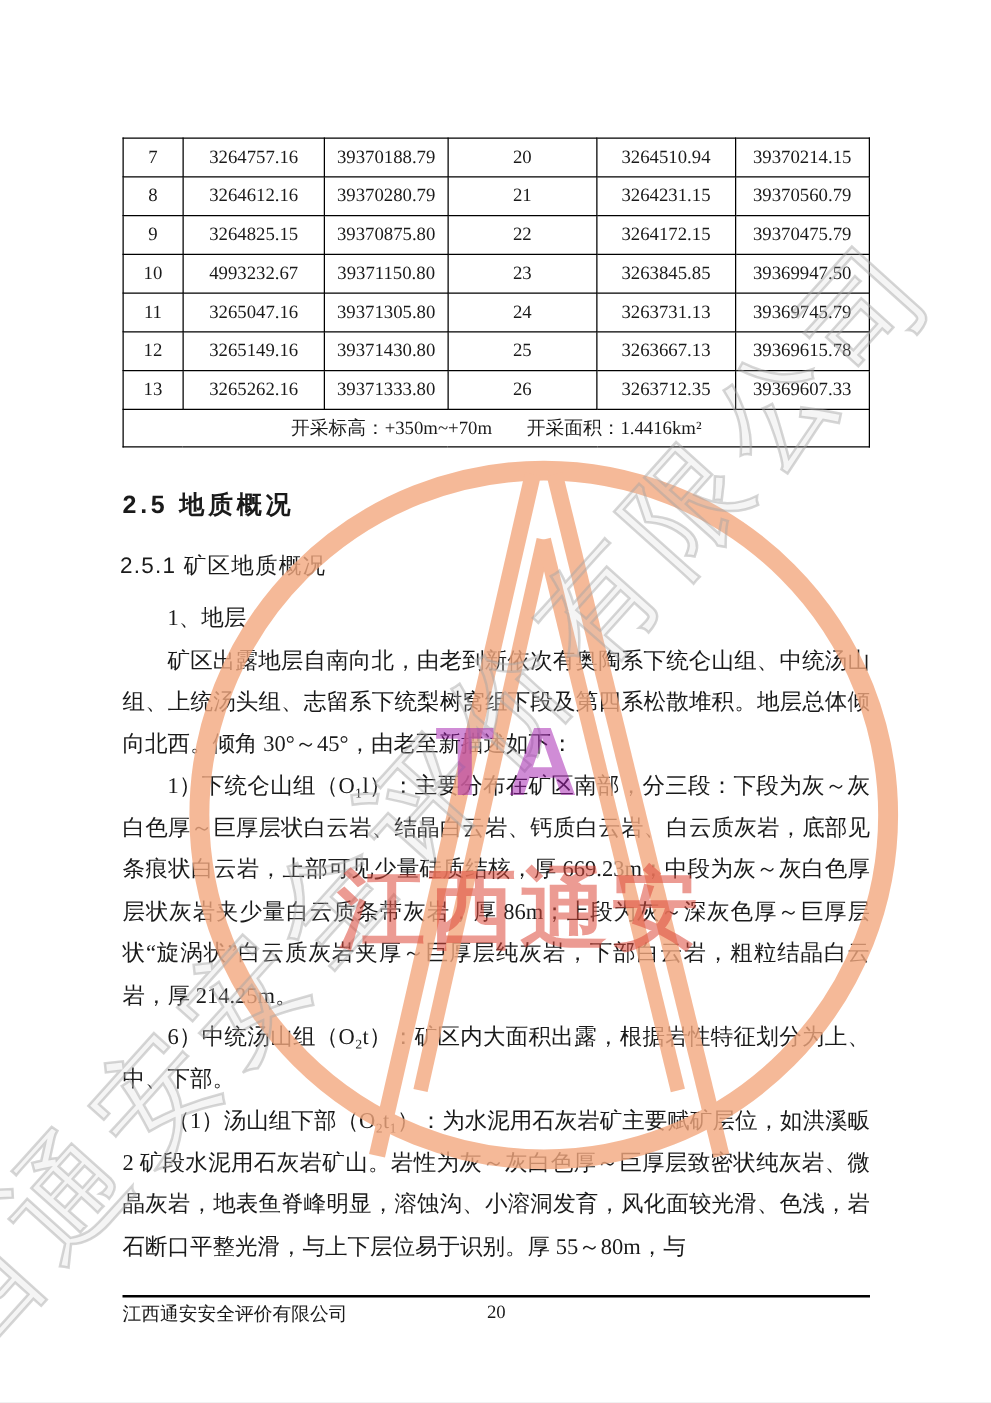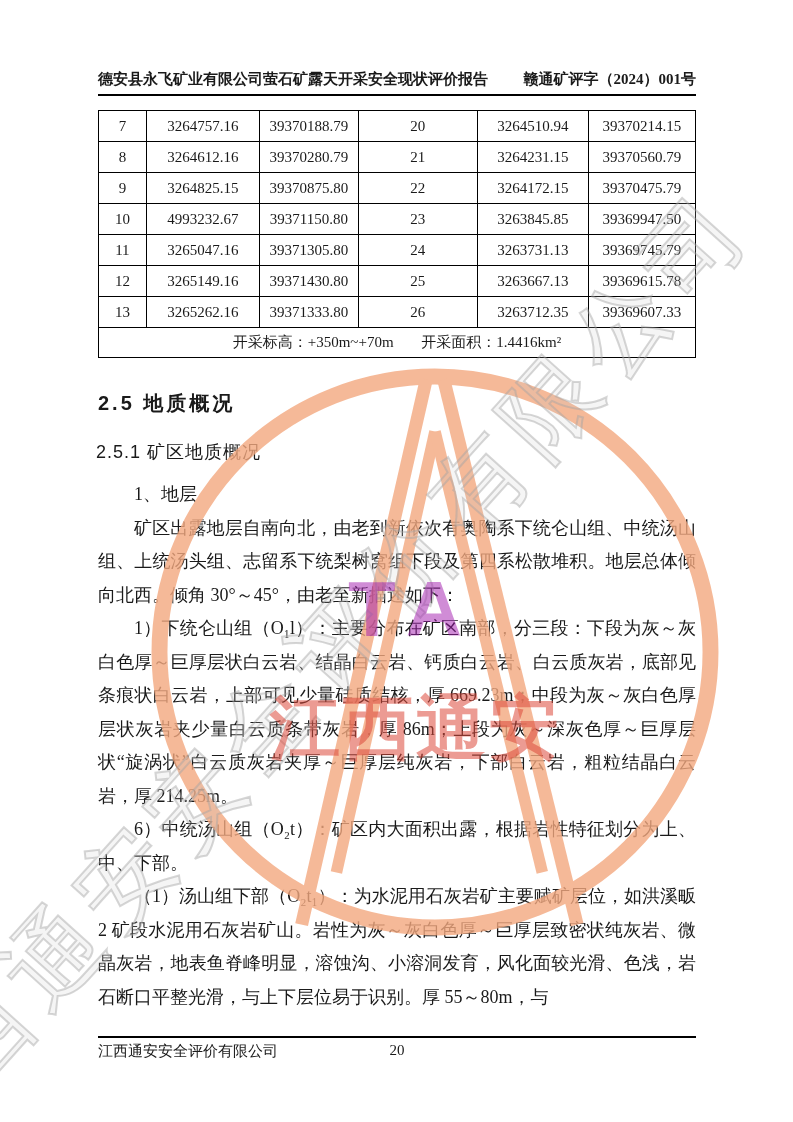--- a/index.html
+++ b/index.html
@@ -80,24 +80,20 @@
     font-size:70px; line-height:74px; font-weight:bold; letter-spacing:3px;
     font-family:"Liberation Serif","DejaVu Serif",serif;
     color:#dd4a3c; opacity:0.55; white-space:nowrap;margin-left:10px;
   }
 </style>
 </head>
 <body>
 
 <div class="page">
 
-  <div class="header">
-    <span>德安县永飞矿业有限公司萤石矿露天开采安全现状评价报告</span>
-    <span>赣通矿评字（2024）001号</span>
-  </div>
 
   <table class="coord-table">
     <colgroup>
       <col style="width:8%">
         <col style="width:19%">
         <col style="width:16.5%">
       <col style="width:20%">
         <col style="width:18.5%">
         <col style="width:18%">
     </colgroup>

